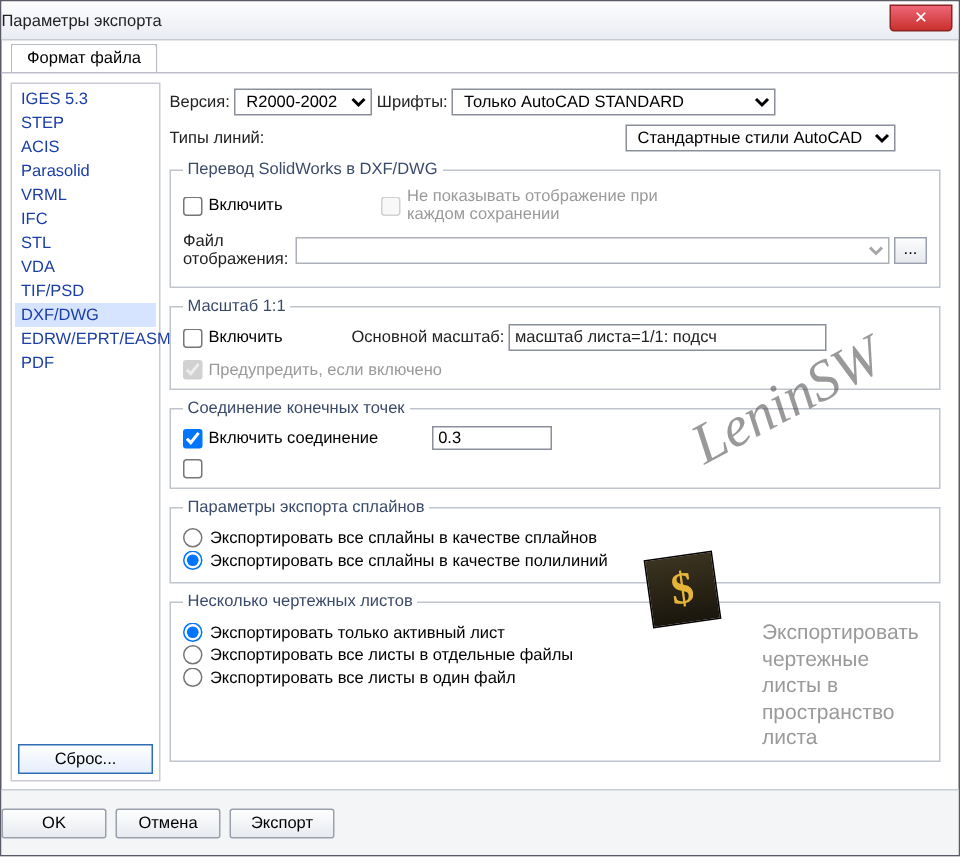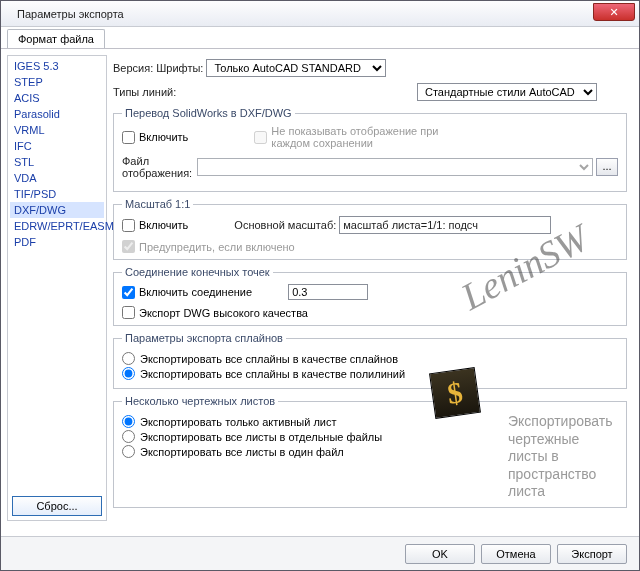--- a/index.html
+++ b/index.html
@@ -1,18 +1,18 @@
 <!DOCTYPE html>
 <html><head>
 <meta charset="utf-8">
 <style>
 * { box-sizing: border-box; margin: 0; padding: 0; font-family: "Segoe UI", Tahoma, sans-serif; font-size: 11px; }
 body { background: #d0d0d5; width: 640px; height: 571px; overflow: hidden; }
 .window { width: 640px; height: 571px; background: #fff; border: 1px solid #5a5a66; position: relative; }
-.titlebar { height: 26px; background: linear-gradient(#fdfdfe,#e9ecf3); border-bottom: 1px solid #c8cbd2; display: flex; align-items: center; padding-left: 16px; position: relative; color: #222; }
+.titlebar { height: 26px; background: linear-gradient(#fdfdfe,#e9ecf3); border-bottom: 1px solid #c8cbd2; display: flex; align-items: center; padding-left: 0; position: relative; color: #222; }
 .closebtn { position: absolute; right: 4px; top: 2px; width: 42px; height: 18px; background: linear-gradient(#e67,#c9302c); border: 1px solid #8a2520; border-radius: 0 0 3px 3px; color: #fff; text-align: center; line-height: 16px; cursor: pointer; }
 .tabstrip { height: 22px; border-bottom: 1px solid #c0c0c8; display: flex; align-items: flex-end; padding-left: 6px; }
 .tab { border: 1px solid #b8bcc4; border-bottom: none; background: #fff; padding: 3px 10px; border-radius: 2px 2px 0 0; }
 .body { display: flex; height: 478px; padding: 6px; }
 .sidebar { width: 100px; border: 1px solid #c8cbd2; background: #fff; display: flex; flex-direction: column; }
 .sidebar ul { list-style: none; flex: 1; padding: 2px 2px; }
 .sidebar li { color: #1a3ea8; padding: 2px 4px; cursor: pointer; }
 .sidebar li.sel { background: #d6e4ff; }
 .resetbtn { margin: 4px; padding: 3px 0; border: 1px solid #2e6db4; background: linear-gradient(#fefefe,#e5eefc); cursor: pointer; text-align: center; }
 .main { flex: 1; padding: 4px 6px; overflow: hidden; position: relative; }
@@ -21,21 +21,21 @@
 select, input[type=text] { border: 1px solid #8a8f99; padding: 1px 3px; background: #fff; font-size: 11px; }
 select { height: 18px; }
 fieldset { border: 1px solid #c0c4cc; margin-bottom: 6px; padding: 6px 8px 6px 8px; }
 fieldset > legend { color: #3b4a69; padding: 0 3px; font-size: 11px; }
 .cb { display: flex; align-items: center; gap: 4px; }
 .cb input { margin: 0; }
 .muted { color: #9a9a9a; }
 .ghostinput { width: 212px; height: 18px; border: 1px solid #8a8f99; background: #fff; padding: 1px 3px; color: #222; }
 .smallbtn { width: 22px; height: 18px; border: 1px solid #9a9fae; background: linear-gradient(#fdfdfd,#e6e8ed); text-align: center; line-height: 14px; cursor: pointer; }
 .radiogrp label { display: flex; align-items: center; gap: 5px; margin: 2px 0; }
-.footer { position: absolute; bottom: 0; left: 0; right: 0; height: 34px; border-top: 1px solid #c8cbd2; display: flex; justify-content: flex-end; align-items: center; gap: 6px; padding-right: 12px; background: #f4f5f7; }
+.footer { position: absolute; bottom: 0; left: 0; right: 0; height: 44px; border-top: 1px solid #c8cbd2; display: flex; justify-content: flex-start; align-items: center; gap: 6px; padding-right: 12px; background: #f4f5f7; }
 .btn { min-width: 70px; padding: 3px 12px; border: 1px solid #9aa0ac; background: linear-gradient(#fefefe,#e7eaef); cursor: pointer; text-align: center; border-radius: 2px; }
 .sidecaption { color: #9a9a9a; font-size: 14px; max-width: 110px; line-height: 1.25; }
 .wm { position: absolute; right: 40px; top: 190px; transform: rotate(-28deg); font-family: Georgia, serif; font-style: italic; font-size: 38px; color: rgba(70,70,70,0.55); pointer-events: none; white-space: nowrap; }
 .wm-badge { position: absolute; right: 155px; top: 315px; width: 46px; height: 46px; background: linear-gradient(#3b3320,#1a160d); border: 1px solid #000; transform: rotate(-8deg); pointer-events: none; display: flex; align-items: center; justify-content: center; }
 .wm-badge span { color: #e7b43a; font-size: 30px; font-weight: bold; font-family: Georgia,serif; }
 </style>
 </head>
 <body>
 
 <div class="window">
@@ -64,22 +64,23 @@
           <li>EDRW/EPRT/EASM</li>
           <li>PDF</li>
         </ul>
       <div class="resetbtn">Сброс...</div>
     </div>
 
     <div class="main">
 
       <div class="row">
         <label class="lab">Версия:</label>
+        <select style="width:92px"><option>R2000-2002</option></select>
         <label class="lab">Шрифты:</label>
-        <select style="width:180px"><option>Только AutoCAD STANDARD</option></select>
+        <select style="width:216px"><option>Только AutoCAD STANDARD</option></select>
       </div>
       <div class="row" style="justify-content:space-between;padding-right:30px">
         <label class="lab">Типы линий:</label>
         <select style="width:180px"><option>Стандартные стили AutoCAD</option></select>
       </div>
 
       <fieldset>
         <legend>Перевод SolidWorks в DXF/DWG</legend>
         <div class="row">
           <label class="cb">
@@ -121,21 +122,20 @@
         <div class="row">
           <label class="cb">
               <input type="checkbox" checked="" style="">
               <span>Включить соединение</span>
             </label>
           <span style="width:30px"></span>
           <input type="text" style="width: 80px;" value="0.3">
         </div>
         <label class="cb">
             <input type="checkbox" style="">
-            <span>Экспорт DWG высокого качества</span>
           </label>
       </fieldset>
 
       <fieldset class="radiogrp">
         <legend>Параметры экспорта сплайнов</legend>
         <label>
             <input type="radio" name="sp" style="">
             <span>Экспортировать все сплайны в качестве сплайнов</span>
           </label>
         <label>

